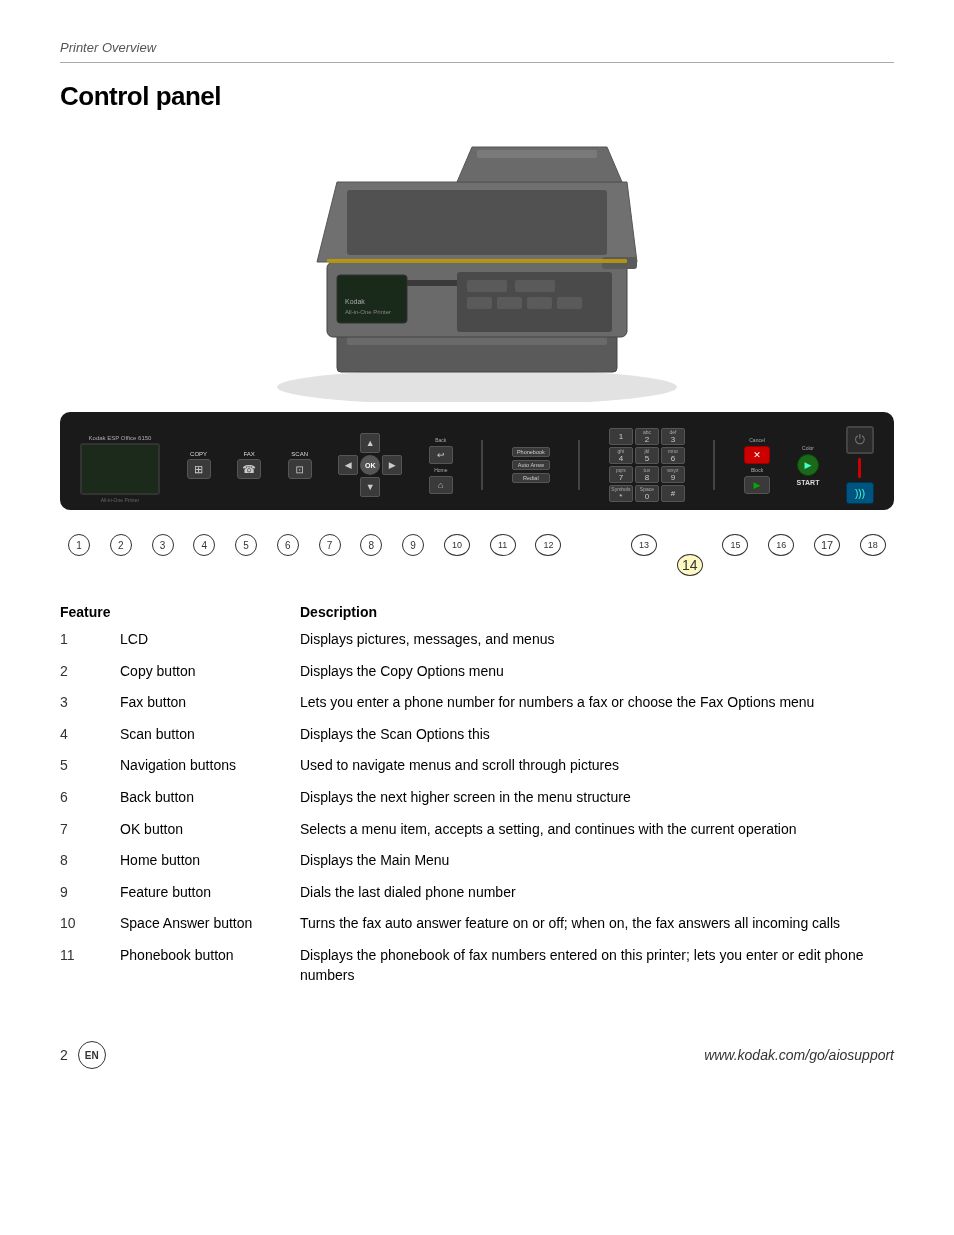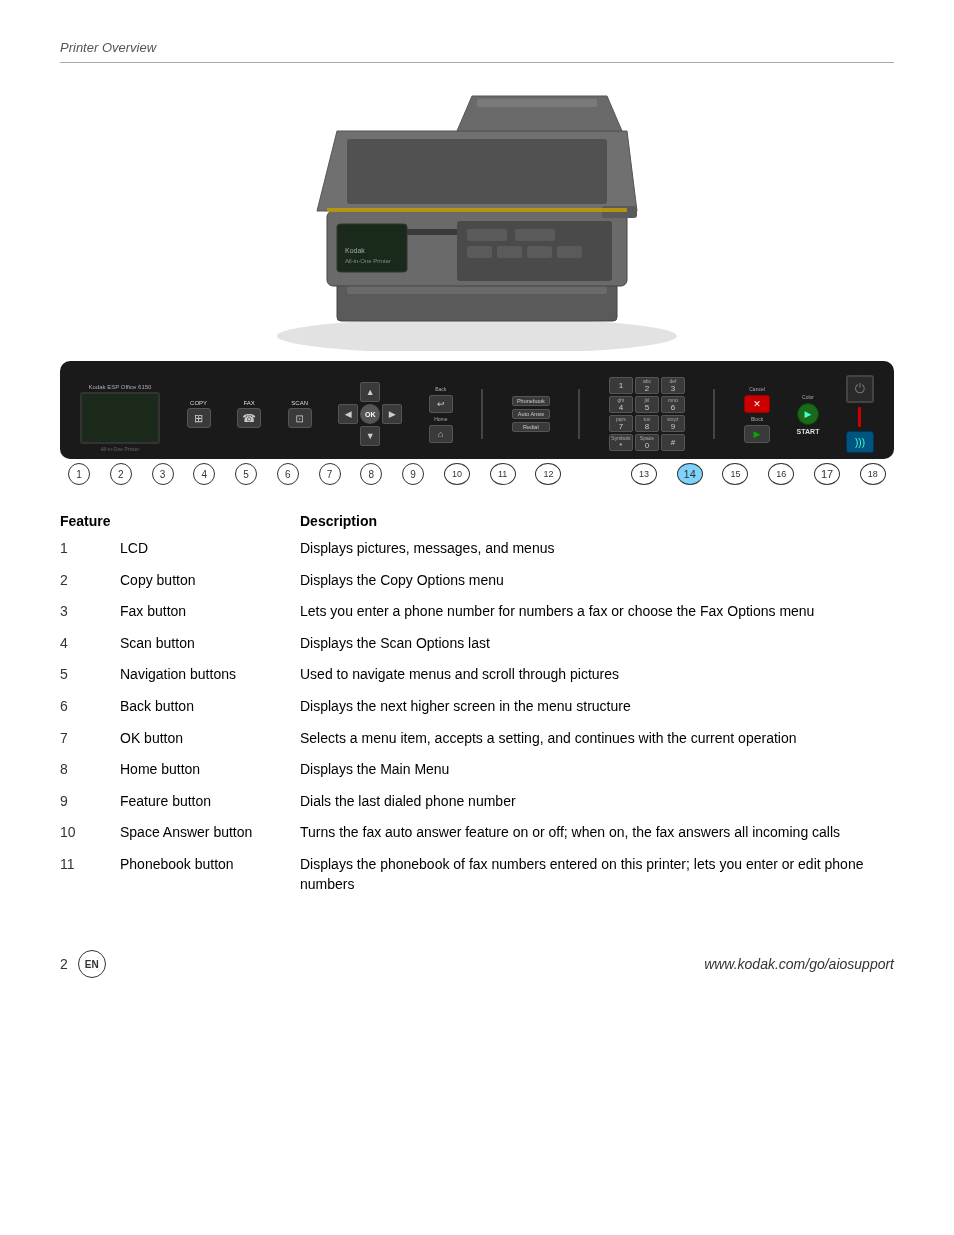--- a/index.html
+++ b/index.html
@@ -87,20 +87,21 @@
   </style>
 </head>
 <body>
 
 <div class="page">
 
   <div class="header-section">
     <span class="breadcrumb">Printer Overview</span>
   </div>
 
+  <h1 class="page-title">Control panel</h1>
 
   <div class="printer-illustration">
     <svg width="440" height="270" viewBox="0 0 440 270" xmlns="http://www.w3.org/2000/svg">
 
       <ellipse cx="220" cy="255" rx="200" ry="18" fill="rgba(160,160,160,0.3)"></ellipse>
 
       <rect x="80" y="200" width="280" height="40" rx="4" fill="#5a5a5a" stroke="#444" stroke-width="1"></rect>
       <rect x="90" y="205" width="260" height="8" rx="2" fill="#6a6a6a"></rect>
 
       <rect x="70" y="130" width="300" height="75" rx="6" fill="#6a6a6a" stroke="#444" stroke-width="1"></rect>
@@ -287,21 +288,21 @@
     <div style="display:flex;align-items:center;justify-content:center;width:22px;height:22px;border:1.5px solid #333;border-radius:50%;font-size:10px;color:#333;background:#fff;flex-shrink:0;">5</div>
     <div style="display:flex;align-items:center;justify-content:center;width:22px;height:22px;border:1.5px solid #333;border-radius:50%;font-size:10px;color:#333;background:#fff;flex-shrink:0;">6</div>
     <div style="display:flex;align-items:center;justify-content:center;width:22px;height:22px;border:1.5px solid #333;border-radius:50%;font-size:10px;color:#333;background:#fff;flex-shrink:0;">7</div>
     <div style="display:flex;align-items:center;justify-content:center;width:22px;height:22px;border:1.5px solid #333;border-radius:50%;font-size:10px;color:#333;background:#fff;flex-shrink:0;">8</div>
     <div style="display:flex;align-items:center;justify-content:center;width:22px;height:22px;border:1.5px solid #333;border-radius:50%;font-size:10px;color:#333;background:#fff;flex-shrink:0;">9</div>
     <div style="display:flex;align-items:center;justify-content:center;width:26px;height:22px;border:1.5px solid #333;border-radius:50%;font-size:9px;color:#333;background:#fff;flex-shrink:0;">10</div>
     <div style="display:flex;align-items:center;justify-content:center;width:26px;height:22px;border:1.5px solid #333;border-radius:50%;font-size:9px;color:#333;background:#fff;flex-shrink:0;">11</div>
     <div style="display:flex;align-items:center;justify-content:center;width:26px;height:22px;border:1.5px solid #333;border-radius:50%;font-size:9px;color:#333;background:#fff;flex-shrink:0;">12</div>
     <div style="width:30px;"></div>
     <div style="display:flex;align-items:center;justify-content:center;width:26px;height:22px;border:1.5px solid #333;border-radius:50%;font-size:9px;color:#333;background:#fff;flex-shrink:0;">13</div>
-    <div style="display:flex;align-items:center;justify-content:center;width:26px;height:22px;border:1.5px solid #333;border-radius:50%;font-size:11px;color:#333;background:#7dd3fc;flex-shrink:0;">14</div>
+    <div style="display:flex;align-items:center;justify-content:center;width:26px;height:22px;border:1.5px solid #333;border-radius:50%;font-size:14px;color:#333;background:#fef9c3;flex-shrink:0;margin-top:40px;">14</div>
     <div style="display:flex;align-items:center;justify-content:center;width:26px;height:22px;border:1.5px solid #333;border-radius:50%;font-size:9px;color:#333;background:#fff;flex-shrink:0;">15</div>
     <div style="display:flex;align-items:center;justify-content:center;width:26px;height:22px;border:1.5px solid #333;border-radius:50%;font-size:9px;color:#333;background:#fff;flex-shrink:0;">16</div>
     <div style="display:flex;align-items:center;justify-content:center;width:26px;height:22px;border:1.5px solid #333;border-radius:50%;font-size:11px;color:#333;background:#fff;flex-shrink:0;">17</div>
     <div style="display:flex;align-items:center;justify-content:center;width:26px;height:22px;border:1.5px solid #333;border-radius:50%;font-size:9px;color:#333;background:#fff;flex-shrink:0;">18</div>
   </div>
 
   <table class="feature-table">
     <thead>
       <tr>
         <th style="width:60px;">Feature</th>
@@ -321,21 +322,21 @@
       <td>Displays the Copy Options menu</td>
     </tr>
         <tr>
       <td>3</td>
       <td>Fax button</td>
       <td>Lets you enter a phone number for numbers a fax or choose the Fax Options menu</td>
     </tr>
         <tr>
       <td>4</td>
       <td>Scan button</td>
-      <td>Displays the Scan Options last</td>
+      <td>Displays the Scan Options this</td>
     </tr>
         <tr>
       <td>5</td>
       <td>Navigation buttons</td>
       <td>Used to navigate menus and scroll through pictures</td>
     </tr>
         <tr>
       <td>6</td>
       <td>Back button</td>
       <td>Displays the next higher screen in the menu structure</td>

